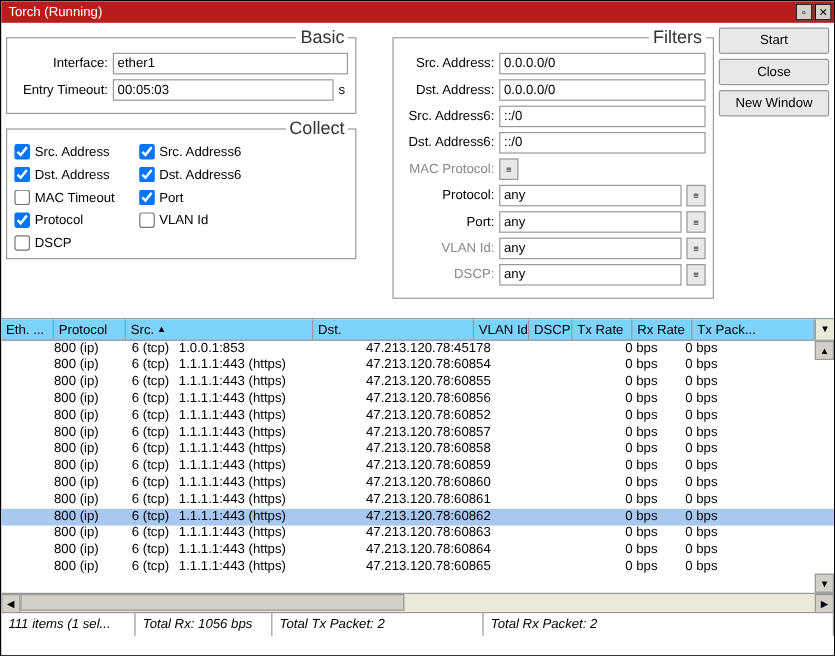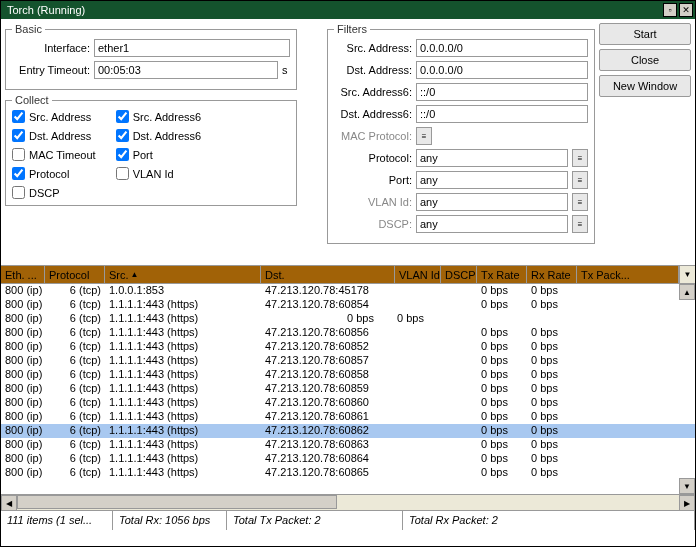--- a/index.html
+++ b/index.html
@@ -1,45 +1,45 @@
 <!DOCTYPE html>
 <html><head>
 <meta charset="utf-8">
 <style>
 * { box-sizing: border-box; margin: 0; padding: 0; }
 body { font-family: Tahoma, sans-serif; font-size: 11px; background: #fff; width: 696px; height: 547px; overflow: hidden; border: 1px solid #000; }
-.titlebar { background: #14532d; color: #fff; height: 18px; display: flex; align-items: center; padding: 0 2px; }
+.titlebar { background: #b91c1c; color: #fff; height: 18px; display: flex; align-items: center; padding: 0 2px; }
 .titlebar-text { flex: 1; padding-left: 4px; font-size: 11px; }
 .titlebar-btns { display: flex; gap: 2px; }
 .titlebar-btn { width: 14px; height: 14px; background: #d4d0c8; border: 1px solid #000; display: flex; align-items: center; justify-content: center; font-size: 9px; cursor: pointer; color: #000; }
 .main-area { display: flex; padding: 4px; gap: 4px; height: 246px; }
 .left-col { flex: 1; display: flex; flex-direction: column; gap: 4px; }
 .right-col { width: 92px; display: flex; flex-direction: column; gap: 4px; }
 .btn { height: 22px; background: #e8e8e8; border: 1px solid #999; border-radius: 2px; font-size: 11px; cursor: pointer; }
 fieldset { border: 1px solid #999; padding: 4px 6px 6px 6px; position: relative; }
-legend { font-size: 11px; padding: 0 3px; color: #333; }
+legend { font-size: 15px; padding: 0 3px; color: #333; text-align: right; }
 .form-row { display: flex; align-items: center; margin-bottom: 4px; gap: 4px; }
 .form-label { width: 78px; text-align: right; font-size: 11px; color: #000; }
 .form-label.dim { color: #888; }
 .form-input { flex: 1; height: 18px; border: 1px solid #999; padding: 0 3px; font-size: 11px; }
 .form-unit { font-size: 11px; width: 8px; }
 .dropdown-btn { width: 16px; height: 18px; border: 1px solid #999; background: #e8e8e8; display: flex; align-items: center; justify-content: center; cursor: pointer; font-size: 8px; }
 .collect-cols { display: flex; gap: 20px; }
 .collect-col { display: flex; flex-direction: column; gap: 6px; }
 .chk-row { display: flex; align-items: center; gap: 4px; }
 .chk { width: 13px; height: 13px; }
 .filters-panel { flex: 1; margin-left: 24px; }
 .top-panels { display: flex; gap: 6px; }
 .basic-collect { width: 292px; display: flex; flex-direction: column; gap: 4px; }
 .table-area { border-top: 1px solid #999; height: 245px; overflow: hidden; position: relative; }
-.table-header { display: flex; background: #a16207; border-bottom: 1px solid #999; height: 18px; }
+.table-header { display: flex; background: #7dd3fc; border-bottom: 1px solid #999; height: 18px; }
 .th { border-right: 1px solid #999; padding: 2px 4px; font-size: 11px; display: flex; align-items: center; overflow: hidden; white-space: nowrap; }
 .th-sort { font-size: 8px; margin-left: 2px; }
 .table-body { overflow-y: scroll; overflow-x: hidden; height: 210px; }
-.tr { display: flex; height: 14px; font-size: 11px; }
+.tr { display: flex; height: 14px; font-size: 11px; padding-left: 40px; }
 .tr.sel { background: #a8c8f0; }
 .td { padding: 0 4px; overflow: hidden; white-space: nowrap; }
 .c-eth { width: 44px; }
 .c-proto { width: 60px; text-align: right; }
 .c-src { width: 156px; }
 .c-dst { width: 134px; }
 .c-vlan { width: 46px; }
 .c-dscp { width: 36px; }
 .c-tx { width: 50px; text-align: left; }
 .c-rx { width: 50px; text-align: left; }
@@ -216,20 +216,21 @@
         <div class="td c-vlan"></div>
         <div class="td c-dscp"></div>
         <div class="td c-tx">0 bps</div>
         <div class="td c-rx">0 bps</div>
         <div class="td c-txp"></div>
       </div>
       <div class="tr">
         <div class="td c-eth">800 (ip)</div>
         <div class="td c-proto">6 (tcp)</div>
         <div class="td c-src">1.1.1.1:443 (https)</div>
+        <div class="td c-dst">47.213.120.78:60855</div>
         <div class="td c-vlan"></div>
         <div class="td c-dscp"></div>
         <div class="td c-tx">0 bps</div>
         <div class="td c-rx">0 bps</div>
         <div class="td c-txp"></div>
       </div>
       <div class="tr">
         <div class="td c-eth">800 (ip)</div>
         <div class="td c-proto">6 (tcp)</div>
         <div class="td c-src">1.1.1.1:443 (https)</div>

